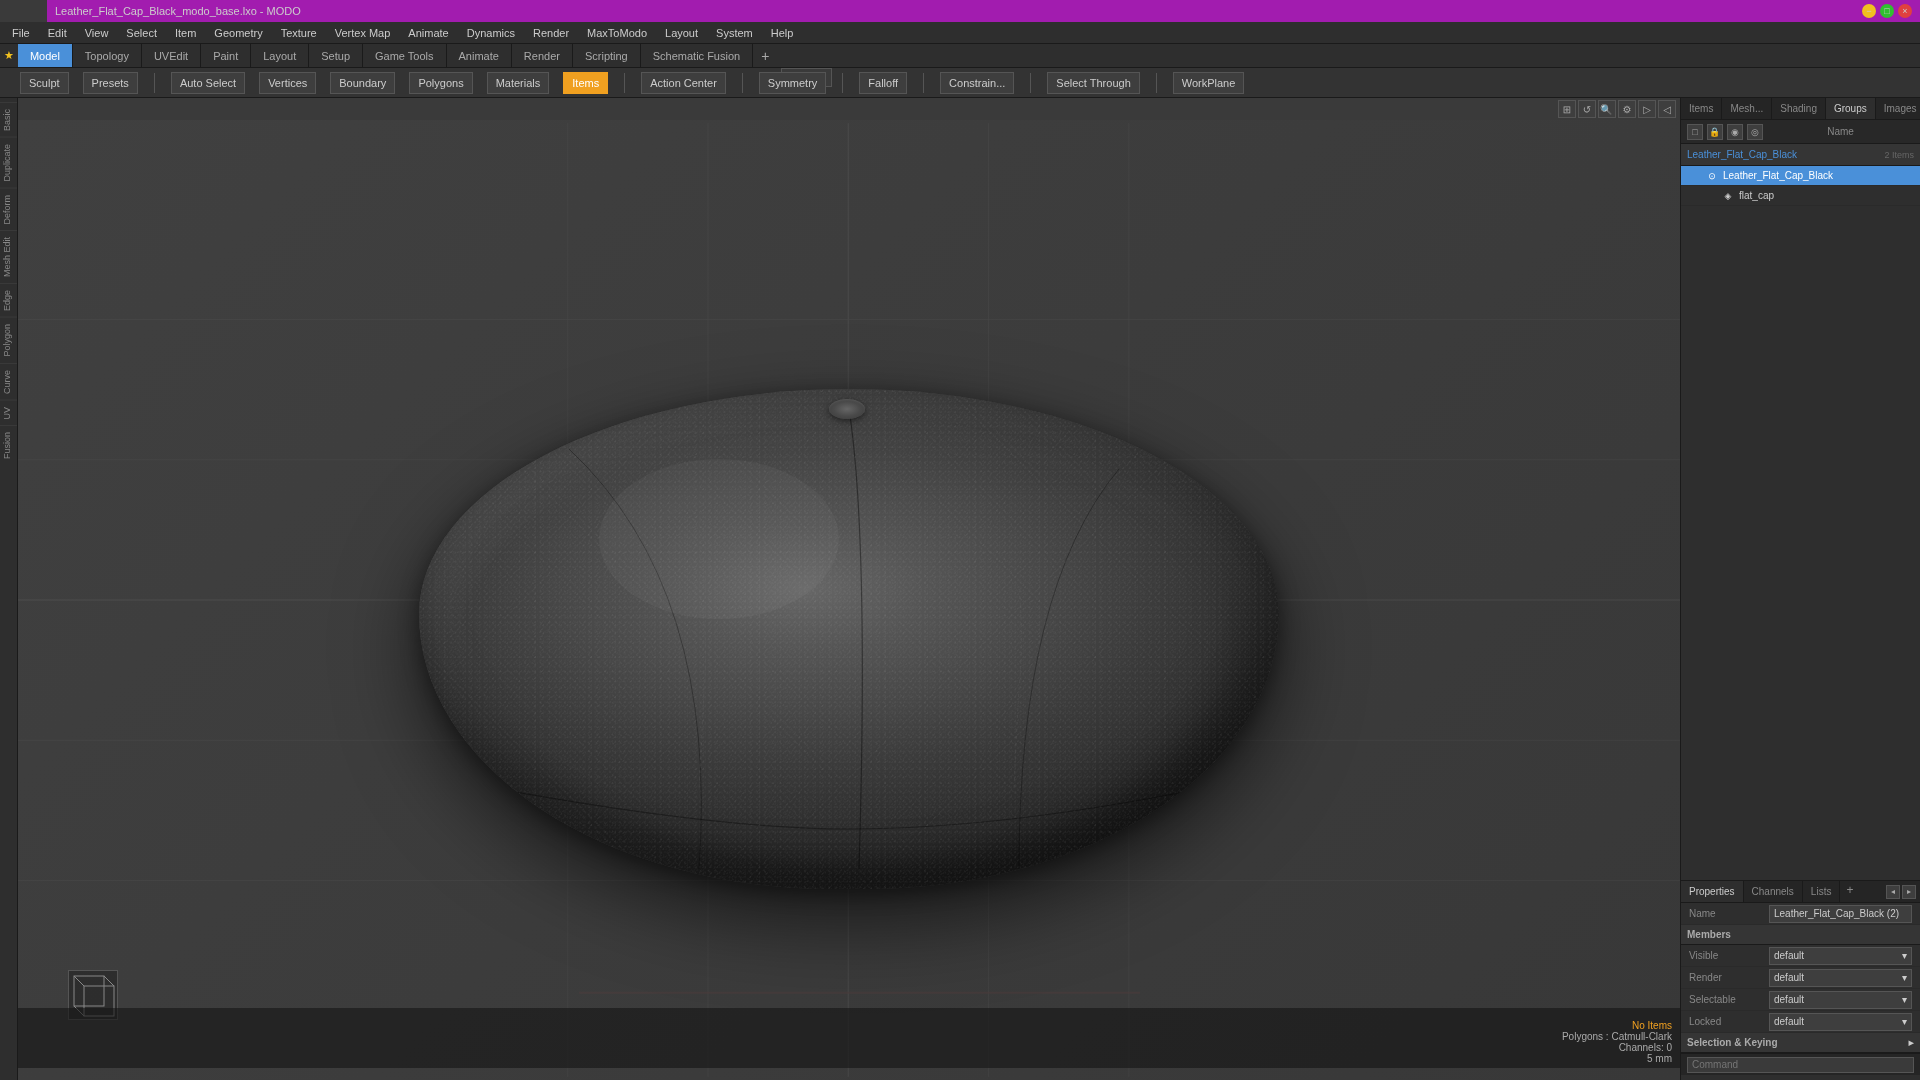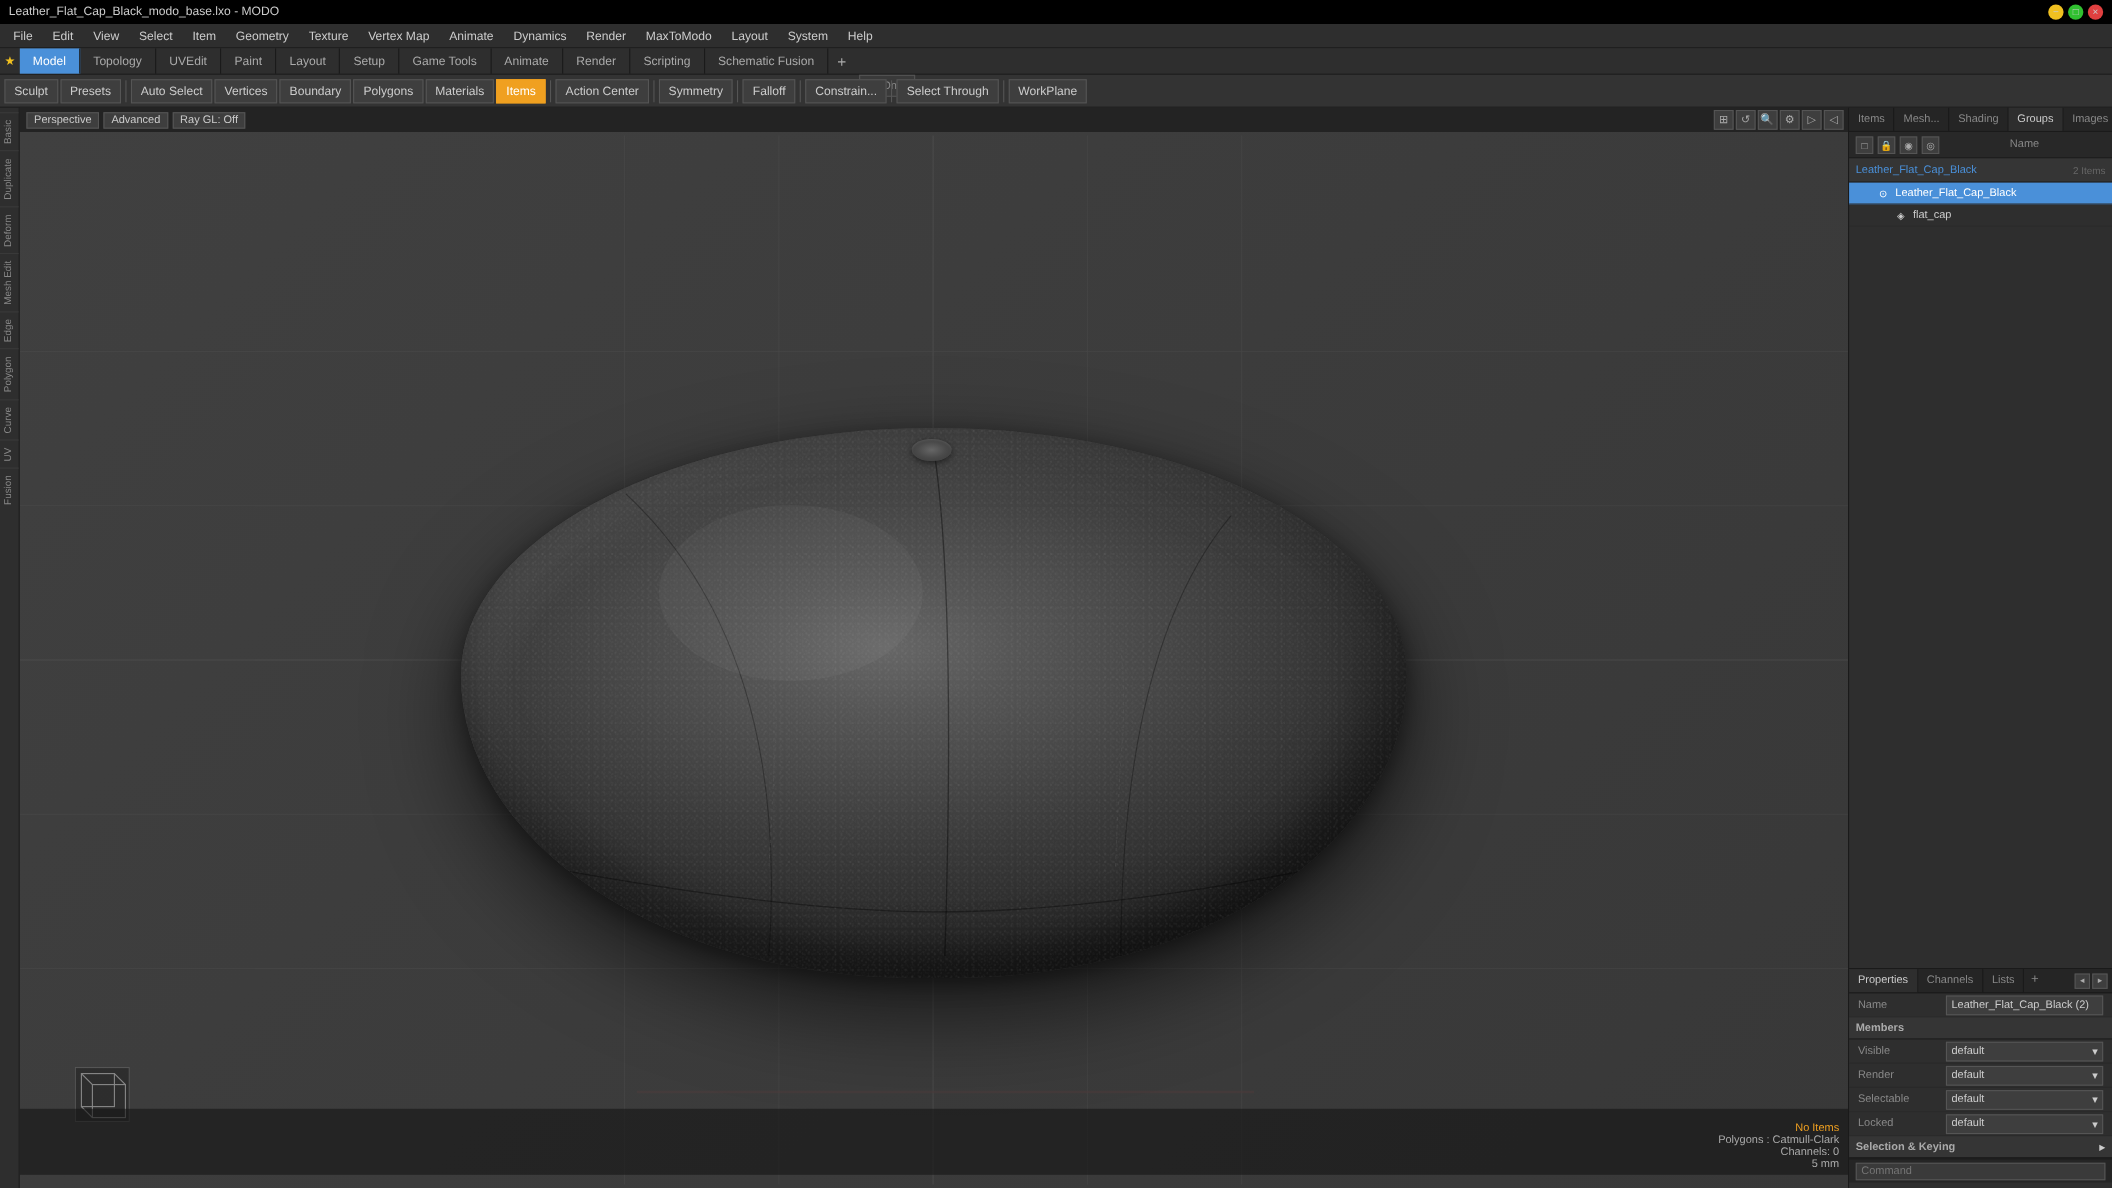--- a/index.html
+++ b/index.html
@@ -1,27 +1,28 @@
 <!DOCTYPE html>
 <html><head>
   <meta charset="utf-8">
   <style>
     * { margin: 0; padding: 0; box-sizing: border-box; }
     body { width: 1920px; height: 1080px; overflow: hidden; background: #3a3a3a; font-family: Arial, sans-serif; font-size: 11px; color: #ccc; }
 
     
     #title-bar {
       height: 22px;
-      background: #000000;
+      background: #a21caf;
       display: flex;
       align-items: center;
       justify-content: space-between;
       padding: 0 8px;
       color: #ccc;
       font-size: 11px;
+      margin-left: 47px;
     }
     #title-bar .title { flex: 1; }
     #title-bar .controls { display: flex; gap: 4px; }
     #title-bar .ctrl-btn {
       width: 14px; height: 14px;
       border-radius: 50%;
       display: flex; align-items: center; justify-content: center;
       font-size: 9px; cursor: pointer;
     }
     .ctrl-min { background: #f0c020; }
@@ -87,22 +88,22 @@
       margin-top: 44px;
     }
     .star-icon { color: #f0c020; margin-right: 4px; }
 
     
     #toolbar {
       height: 30px;
       background: #333;
       display: flex;
       align-items: center;
-      padding: 0 4px;
-      gap: 2px;
+      padding: 0 20px;
+      gap: 14px;
       border-bottom: 1px solid #1a1a1a;
     }
     .tool-btn {
       padding: 2px 8px;
       background: #3e3e3e;
       color: #ccc;
       border: 1px solid #555;
       cursor: pointer;
       font-size: 11px;
       height: 22px;
@@ -514,25 +515,20 @@
       <div class="sidebar-tab">Deform</div>
       <div class="sidebar-tab">Mesh Edit</div>
       <div class="sidebar-tab">Edge</div>
       <div class="sidebar-tab">Polygon</div>
       <div class="sidebar-tab">Curve</div>
       <div class="sidebar-tab">UV</div>
       <div class="sidebar-tab">Fusion</div>
     </div>
 
   <div id="viewport">
-    <div id="viewport-header">
-      <div class="vp-btn">Perspective</div>
-      <div class="vp-btn">Advanced</div>
-      <div class="vp-btn">Ray GL: Off</div>
-    </div>
     <div id="viewport-icons">
       <div class="vp-icon-btn">⊞</div>
       <div class="vp-icon-btn">↺</div>
       <div class="vp-icon-btn">🔍</div>
       <div class="vp-icon-btn">⚙</div>
       <div class="vp-icon-btn">▷</div>
       <div class="vp-icon-btn">◁</div>
     </div>
 
     <div id="viewport-canvas">

